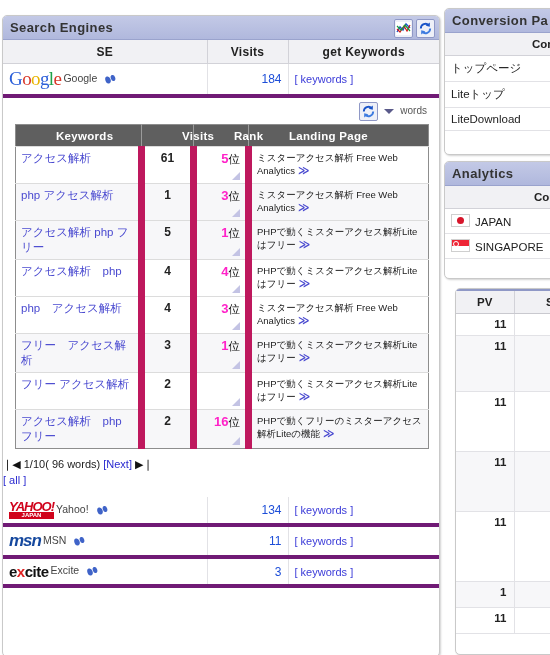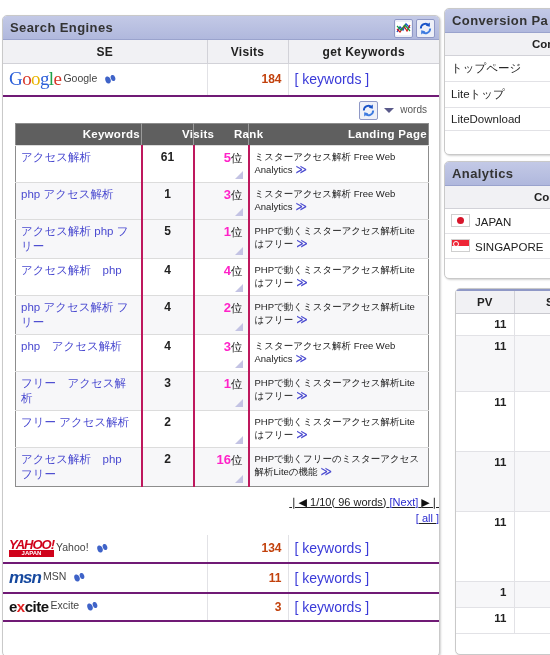--- a/index.html
+++ b/index.html
@@ -46,30 +46,30 @@
   .se-table{table-layout:fixed;}
   .se-table th{
     background:#f1f1f4;
     border-bottom:1px solid #d2d2d8;
     border-right:1px solid #d2d2d8;
     font-size:12px;font-weight:bold;color:#222;
     height:21px;text-align:center;letter-spacing:.3px;
   }
   .se-table th:last-child{border-right:none;}
   .se-table td{
-    border-bottom:2px solid #701a75;
+    border-bottom:4px solid #701a75;
     border-right:1px solid #e2e2e6;
     padding:4px 6px;
     vertical-align:middle;
     background:#fff;
   }
   .se-table td:last-child{border-right:none;}
   .se-name{white-space:nowrap;}
-  .num{text-align:right;font-weight:bold;color:#c2410c;font-size:12px;}
-  .kw-link{color:#3a3ad8;font-size:14px;white-space:nowrap;}
+  .num{text-align:right;font-weight:normal;color:#1d4ed8;font-size:12px;}
+  .kw-link{color:#3a3ad8;font-size:11px;white-space:nowrap;}
   .se-logo{display:inline-block;vertical-align:middle;}
   .se-label{font-size:10.5px;color:#444;vertical-align:baseline;margin-left:2px;}
   .foot{display:inline-block;width:13px;height:11px;vertical-align:middle;margin-left:4px;}
 
   
   .g-logo{font-family:"Liberation Serif","DejaVu Serif",serif;font-size:19px;letter-spacing:-.6px;font-weight:normal;}
   .g1{color:#2b5fd9}.g2{color:#d8372a}.g3{color:#e8b400}.g4{color:#2b5fd9}.g5{color:#1fa24a}.g6{color:#d8372a}
   .y-logo{display:inline-block;background:#fff;color:#d0021b;font-weight:bold;font-style:italic;
           font-size:13px;letter-spacing:-1px;line-height:11px;text-align:center;}
   .y-sub{display:block;background:#d0021b;color:#fff;font-size:6px;font-style:normal;
@@ -82,43 +82,43 @@
   .hidebar{text-align:right;padding:4px 12px 3px 0;background:#fff;font-size:10px;color:#555;}
   .hidebar .ic{display:inline-block;vertical-align:middle;}
   .hidebar .caret{display:inline-block;vertical-align:middle;margin:0 4px 0 3px;
      width:0;height:0;border-left:5px solid transparent;border-right:5px solid transparent;border-top:5px solid #5a5a8a;}
 
   
   .kwwrap{padding:0 10px 0 12px;background:#fff;}
   .kw-table{border:1px solid #8d8d8d;table-layout:fixed;}
   .kw-table th{
     background:#5f5f5f;color:#fff;font-size:11.5px;font-weight:bold;
-    height:19px;text-align:right;border-right:1px solid #9b9b9b;letter-spacing:.3px;padding-left:40px;
+    height:19px;text-align:left;border-right:1px solid #9b9b9b;letter-spacing:.3px;padding-left:40px;
   }
   .kw-table th:last-child{border-right:none;}
   .kw-table td{
     border-top:1px solid #dcdcdc;
-    border-right:2px solid #be185d;
+    border-right:7px solid #be185d;
     padding:4px 5px;
     vertical-align:top;
     background:#ffffff;
   }
   .kw-table td:last-child{border-right:none;}
   .kw-table tr.alt td{background:#f7f7f9;}
   .kw-word{color:#4a4ad0;font-size:11.5px;line-height:15px;}
   .kw-visits{text-align:center;font-weight:bold;color:#222;font-size:12px;}
   .kw-rank{text-align:right;position:relative;padding-right:6px;height:28px;}
   .rk-n{color:#ff22c8;font-weight:bold;font-size:13px;}
   .rk-u{color:#111;font-size:11.5px;}
   .rk-tri{position:absolute;right:5px;bottom:3px;width:0;height:0;
           border-left:8px solid transparent;border-bottom:8px solid #c3c3e4;}
   .lp{font-size:9.5px;color:#1c1c1c;line-height:13px;}
   .lp .arrow{color:#4a4ad0;font-weight:bold;font-size:11px;margin-left:3px;}
 
-  .pager{text-align:right;padding:7px 0 9px;background:#fff;font-size:11px;color:#222;line-height:16px;text-decoration:underline;}
+  .pager{text-align:left;padding:7px 0 9px;background:#fff;font-size:11px;color:#222;line-height:16px;}
   .pager a{color:#2a2ad0;text-decoration:none;}
   .pager .nav{color:#111;font-weight:bold;}
 
   
   .rt-table th{
     background:#f1f1f4;border-bottom:1px solid #d2d2d8;border-right:1px solid #d2d2d8;
     font-size:11.5px;font-weight:bold;color:#222;height:20px;text-align:right;padding-right:6px;
   }
   .rt-table td{
     border-bottom:1px solid #e2e2e6;border-right:1px solid #e2e2e6;
@@ -248,26 +248,20 @@
         <tr class="alt">
           <td><span class="kw-word">アクセス解析 php フリー</span></td>
           <td class="kw-visits">5</td>
           <td class="kw-rank"><span class="rk-n">1</span><span class="rk-u">位</span><span class="rk-tri"></span></td>
           <td><span class="lp"><span>PHPで動くミスターアクセス解析Liteはフリー</span><span class="arrow">≫</span></span></td>
         </tr>
         <tr>
           <td><span class="kw-word">アクセス解析　php</span></td>
           <td class="kw-visits">4</td>
           <td class="kw-rank"><span class="rk-n">4</span><span class="rk-u">位</span><span class="rk-tri"></span></td>
-          <td><span class="lp"><span>PHPで動くミスターアクセス解析Liteはフリー</span><span class="arrow">≫</span></span></td>
-        </tr>
-        <tr class="alt">
-          <td><span class="kw-word">php アクセス解析 フリー</span></td>
-          <td class="kw-visits">4</td>
-          <td class="kw-rank"><span class="rk-n">2</span><span class="rk-u">位</span><span class="rk-tri"></span></td>
           <td><span class="lp"><span>PHPで動くミスターアクセス解析Liteはフリー</span><span class="arrow">≫</span></span></td>
         </tr>
         <tr>
           <td><span class="kw-word">php　アクセス解析</span></td>
           <td class="kw-visits">4</td>
           <td class="kw-rank"><span class="rk-n">3</span><span class="rk-u">位</span><span class="rk-tri"></span></td>
           <td><span class="lp"><span>ミスターアクセス解析 Free Web Analytics</span><span class="arrow">≫</span></span></td>
         </tr>
         <tr class="alt">
           <td><span class="kw-word">フリー　アクセス解析</span></td>

